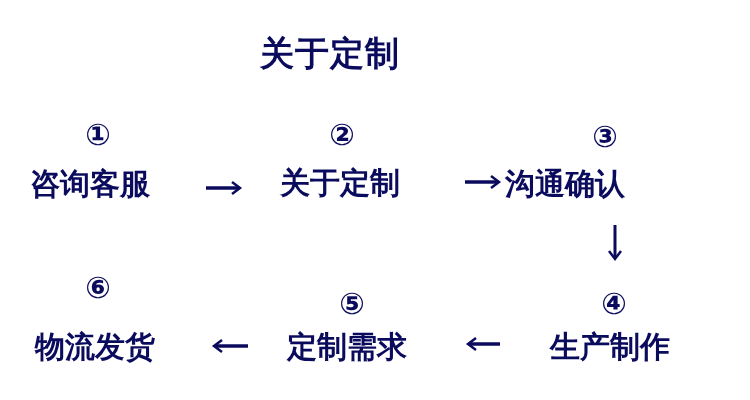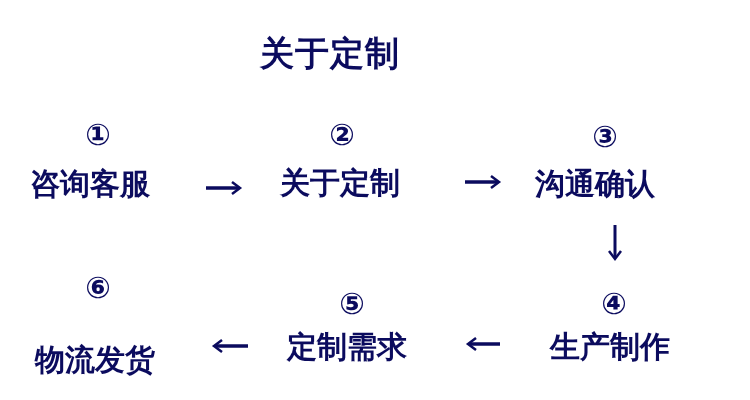--- a/index.html
+++ b/index.html
@@ -60,29 +60,29 @@
 
 <div class="abs num" style="left:342px; top:118px;">②</div>
 <div class="abs label" style="left:280px; top:163px;">关于定制</div>
 
 <svg class="abs arrow-svg" style="left:464px; top:174px;" width="38" height="16">
   <line x1="1" y1="8" x2="34" y2="8" stroke="#0b0b5e" stroke-width="3.5"></line>
   <polyline points="27,2 35,8 27,14" fill="none" stroke="#0b0b5e" stroke-width="2.5"></polyline>
 </svg>
 
 <div class="abs num" style="left:605px; top:120px;">③</div>
-<div class="abs label" style="left:535px; top:164px;text-align:center;">沟通确认</div>
+<div class="abs label" style="left:505px; top:164px;text-align:center;">沟通确认</div>
 
 <svg class="abs arrow-svg" style="left:607px; top:224px;" width="16" height="38">
   <line x1="8" y1="1" x2="8" y2="34" stroke="#0b0b5e" stroke-width="3"></line>
   <polyline points="2,27 8,35 14,27" fill="none" stroke="#0b0b5e" stroke-width="2.5"></polyline>
 </svg>
 
 <div class="abs num" style="left:98px; top:271px;">⑥</div>
-<div class="abs label" style="left:35px; top:340px;">物流发货</div>
+<div class="abs label" style="left:35px; top:327px;">物流发货</div>
 
 <svg class="abs arrow-svg" style="left:213px; top:338px;" width="36" height="16">
   <line x1="2" y1="8" x2="35" y2="8" stroke="#0b0b5e" stroke-width="3.5"></line>
   <polyline points="9,2 1,8 9,14" fill="none" stroke="#0b0b5e" stroke-width="2.5"></polyline>
 </svg>
 
 <div class="abs num" style="left:352px; top:287px;">⑤</div>
 <div class="abs label" style="left:287px; top:327px;">定制需求</div>
 
 <svg class="abs arrow-svg" style="left:467px; top:336px;" width="34" height="16">

